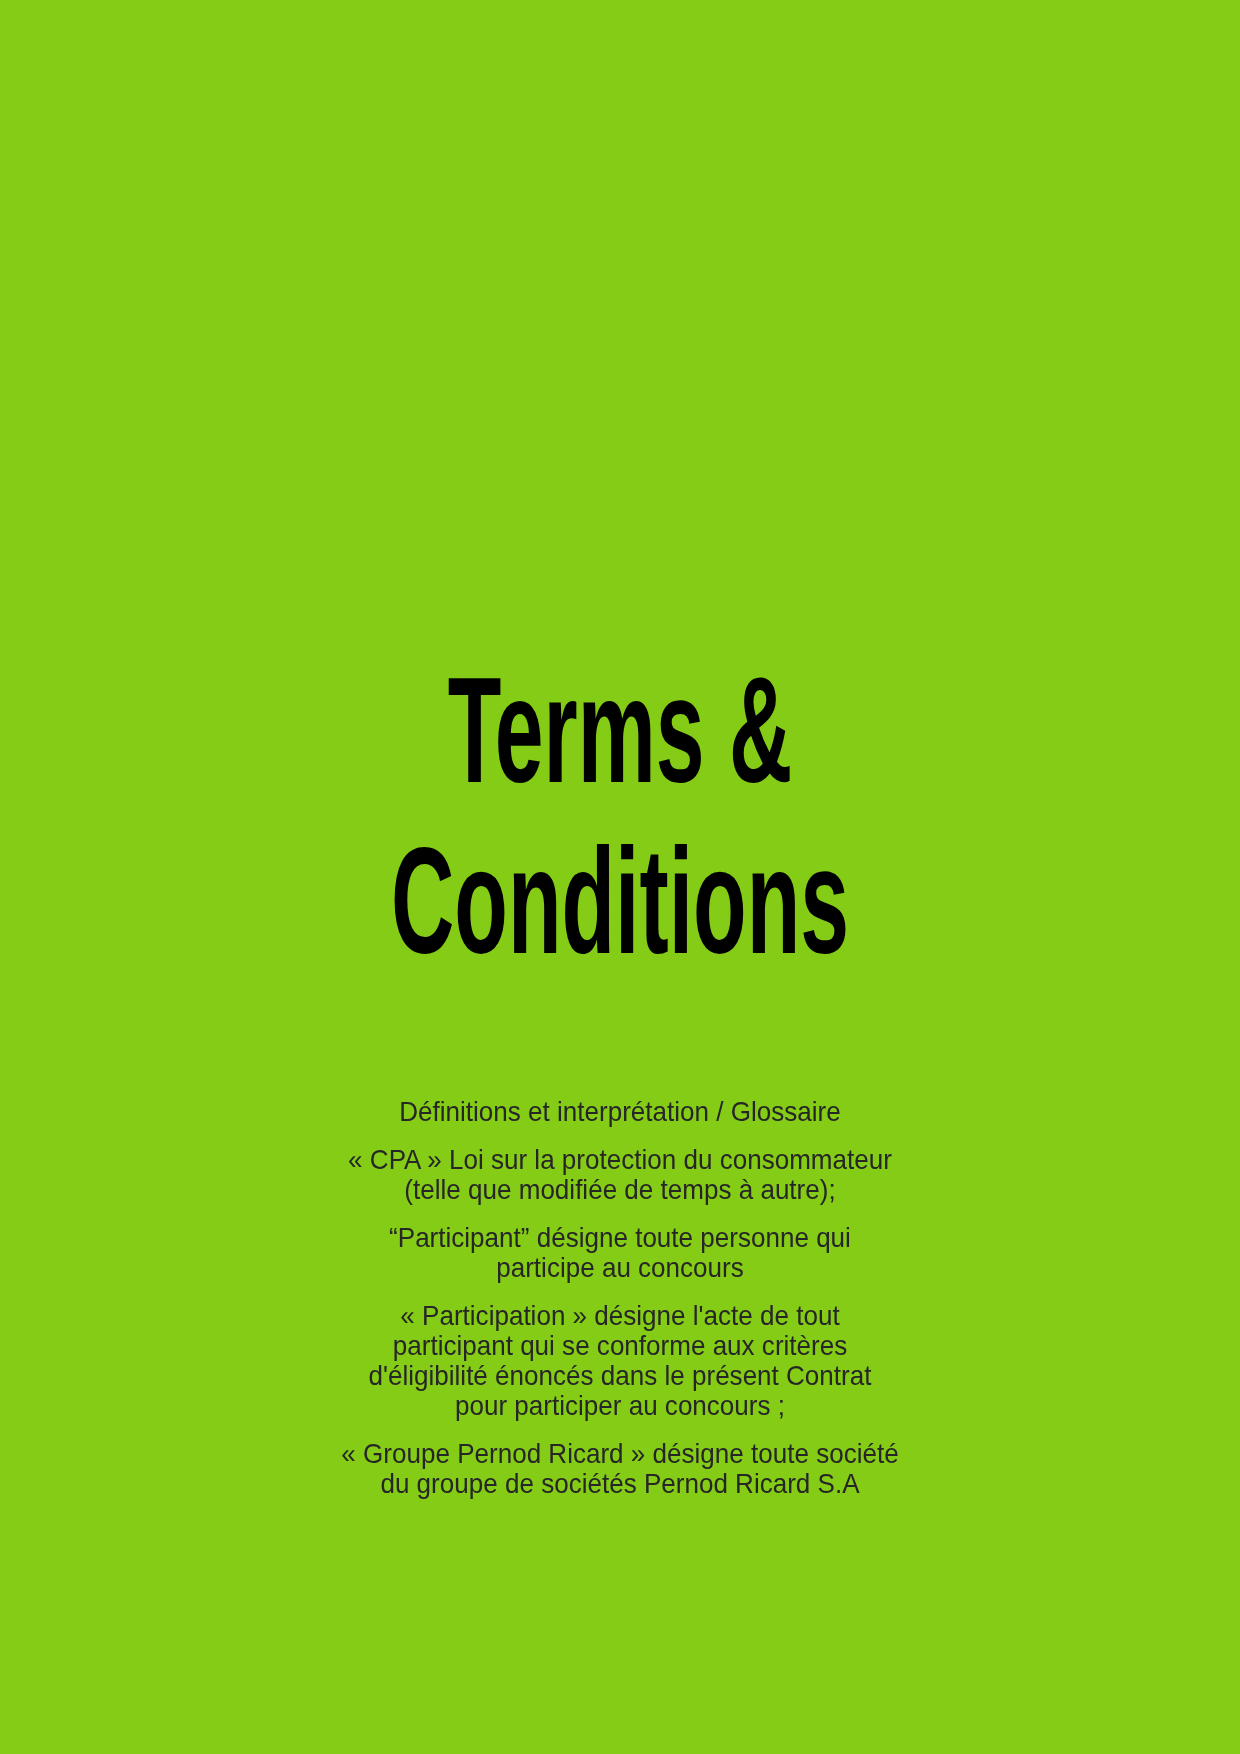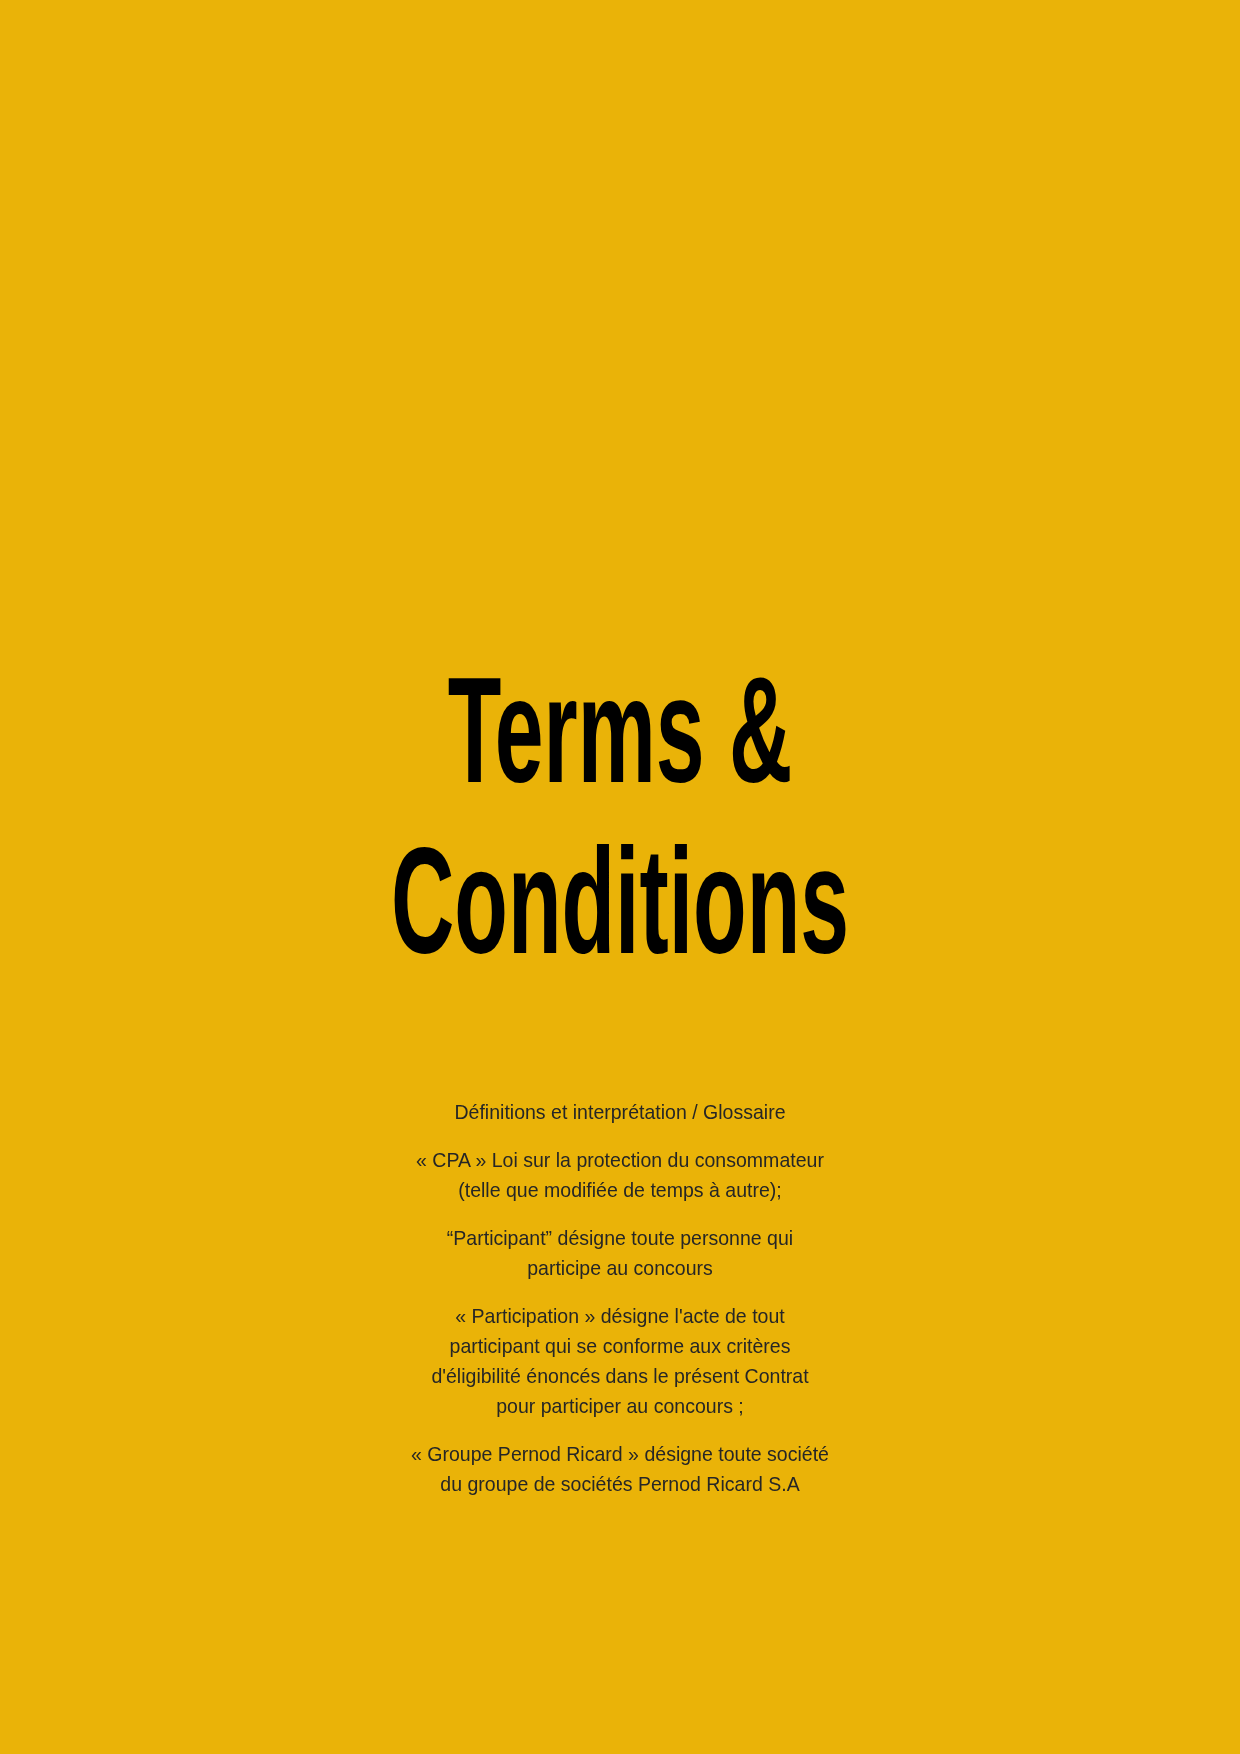--- a/index.html
+++ b/index.html
@@ -5,21 +5,21 @@
   html, body {
     margin: 0;
     padding: 0;
     background: #ffffff;
   }
   .page {
     position: relative;
     width: 1240px;
     height: 1754px;
     margin: 0 auto;
-    background: #eab308;
+    background: #84cc16;
     font-family: "Liberation Sans", sans-serif;
     overflow: hidden;
   }
   
   .title {
     position: absolute;
     top: 645px;
     left: 0;
     width: 100%;
     margin: 0;
@@ -33,21 +33,21 @@
     transform-origin: 50% 0;
   }
   
   .definitions {
     position: absolute;
     top: 1097px;
     left: 0;
     width: 100%;
     text-align: center;
     color: #262626;
-    font-size: 21px;
+    font-size: 28px;
     line-height: 30px;
   }
   .definitions p {
     margin: 0 0 18px 0;
     white-space: pre-line;
     transform: scaleX(0.93);
     transform-origin: 50% 50%;
   }
   .definitions p:last-child {
     margin-bottom: 0;

